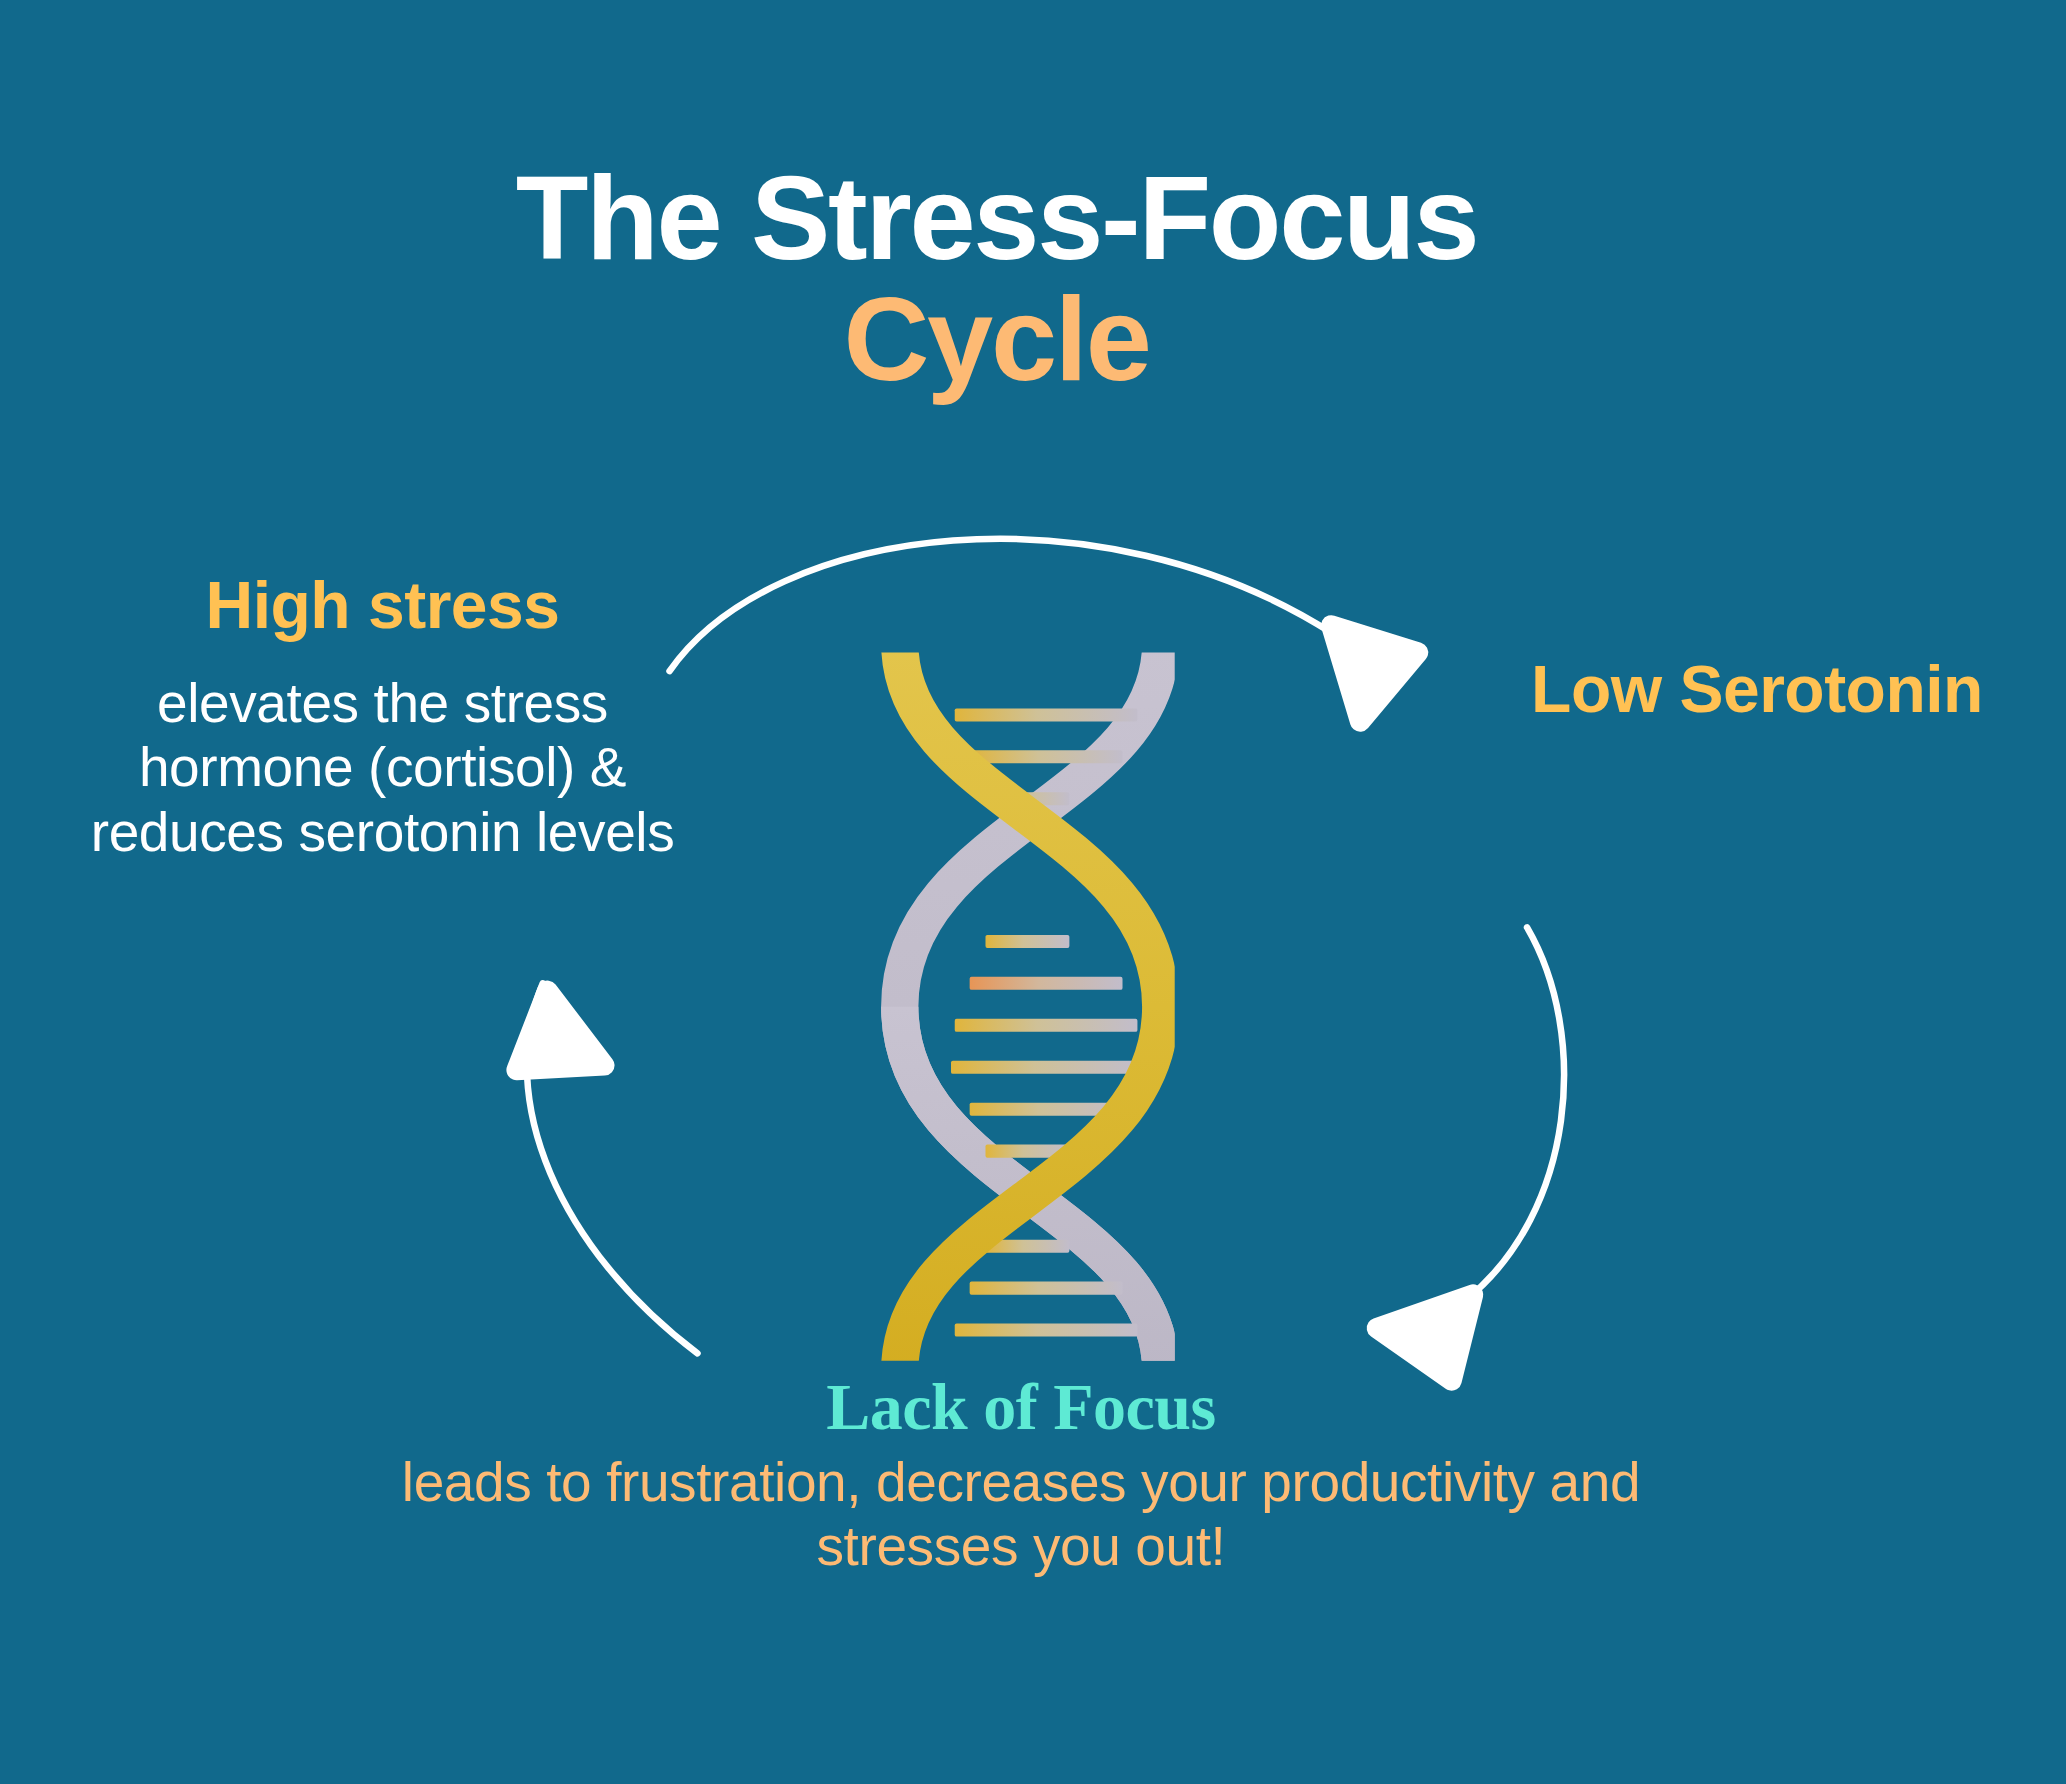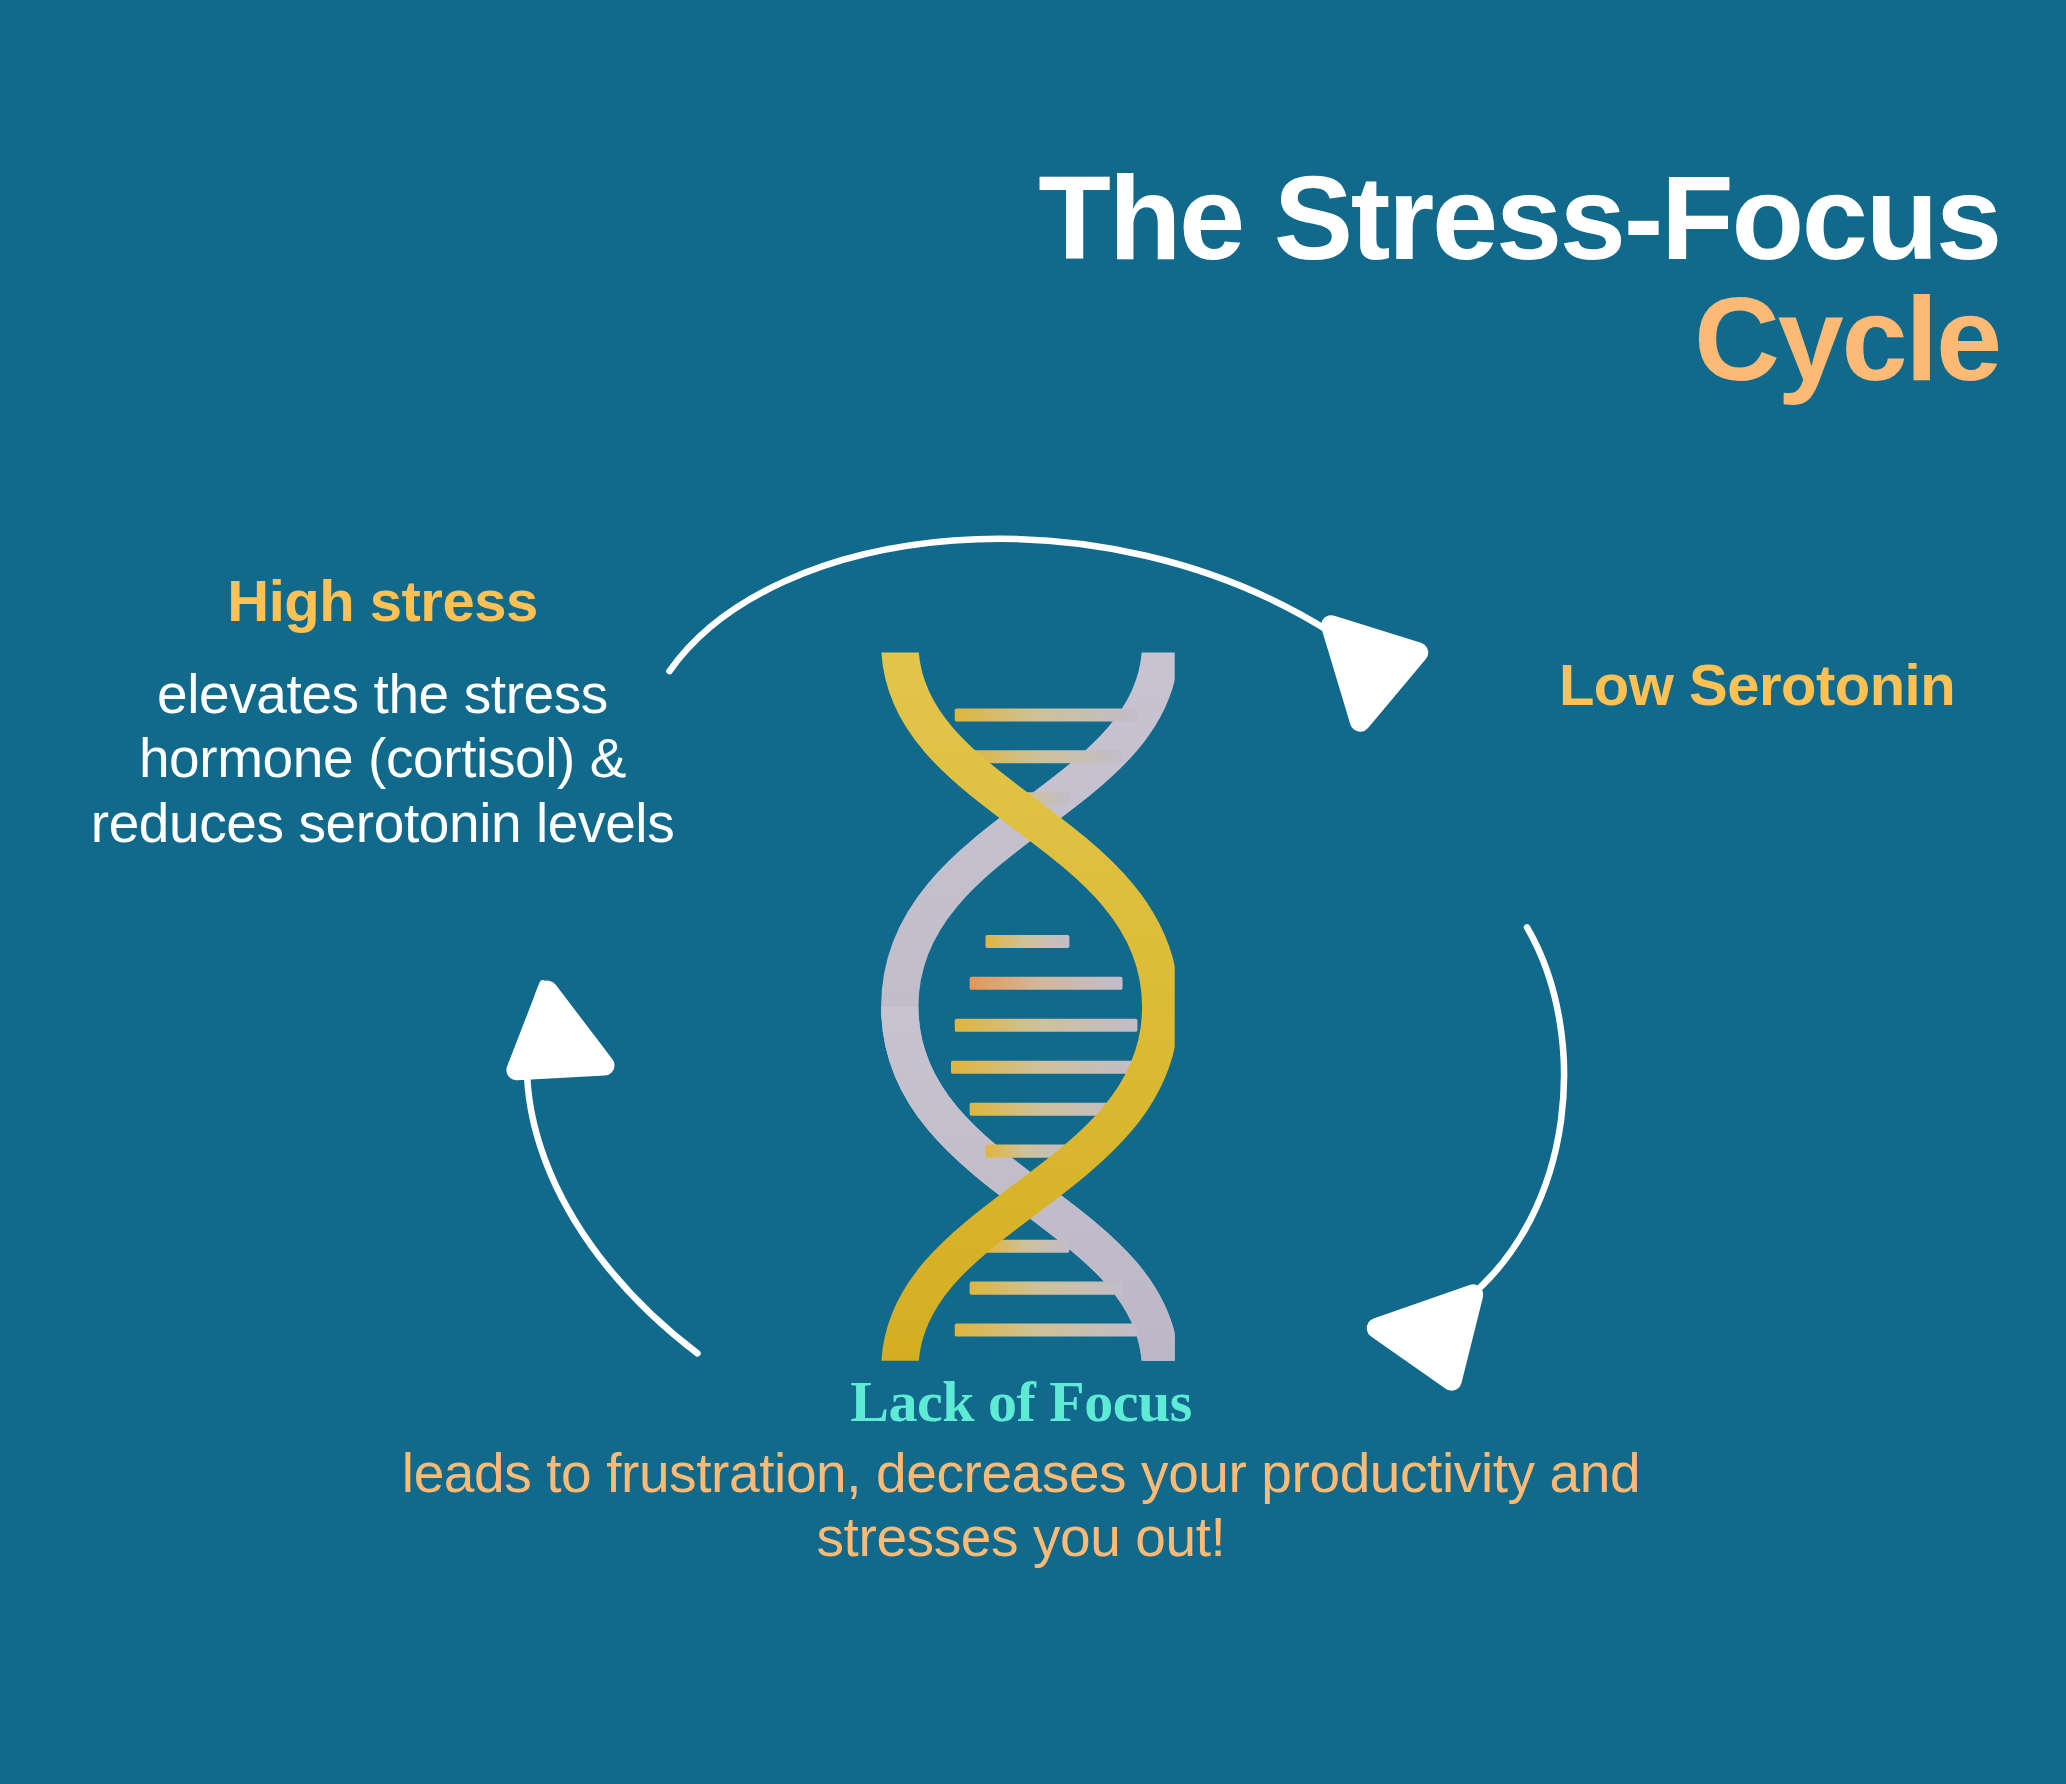--- a/index.html
+++ b/index.html
@@ -19,24 +19,24 @@
     position: absolute;
     inset: 0;
     width: 2067px;
     height: 1784px;
     background: #11698c;
   }
 
   
   .title-block {
     position: absolute;
-    left: 15px;
+    left: 4px;
     top: 157px;
     width: 1985px;
-    text-align: right;
+    text-align: center;
     pointer-events: none;
   }
   .title-line {
     display: block;
     color: #ffffff;
     font-weight: bold;
     font-size: 119px;
     line-height: 1.02;
     letter-spacing: -2.3px;
     font-family: "Liberation Sans", sans-serif;
@@ -44,21 +44,21 @@
 
   
   .node {
     position: absolute;
     text-align: center;
   }
   .node-heading {
     display: block;
     color: #ffc153;
     font-weight: bold;
-    font-size: 58px;
+    font-size: 66px;
     line-height: 1.12;
     letter-spacing: -0.5px;
     margin-bottom: 5.6px;
   }
   .node-body {
     display: block;
     color: #ffffff;
     font-weight: 400;
     font-size: 55px;
     line-height: 1.17;

